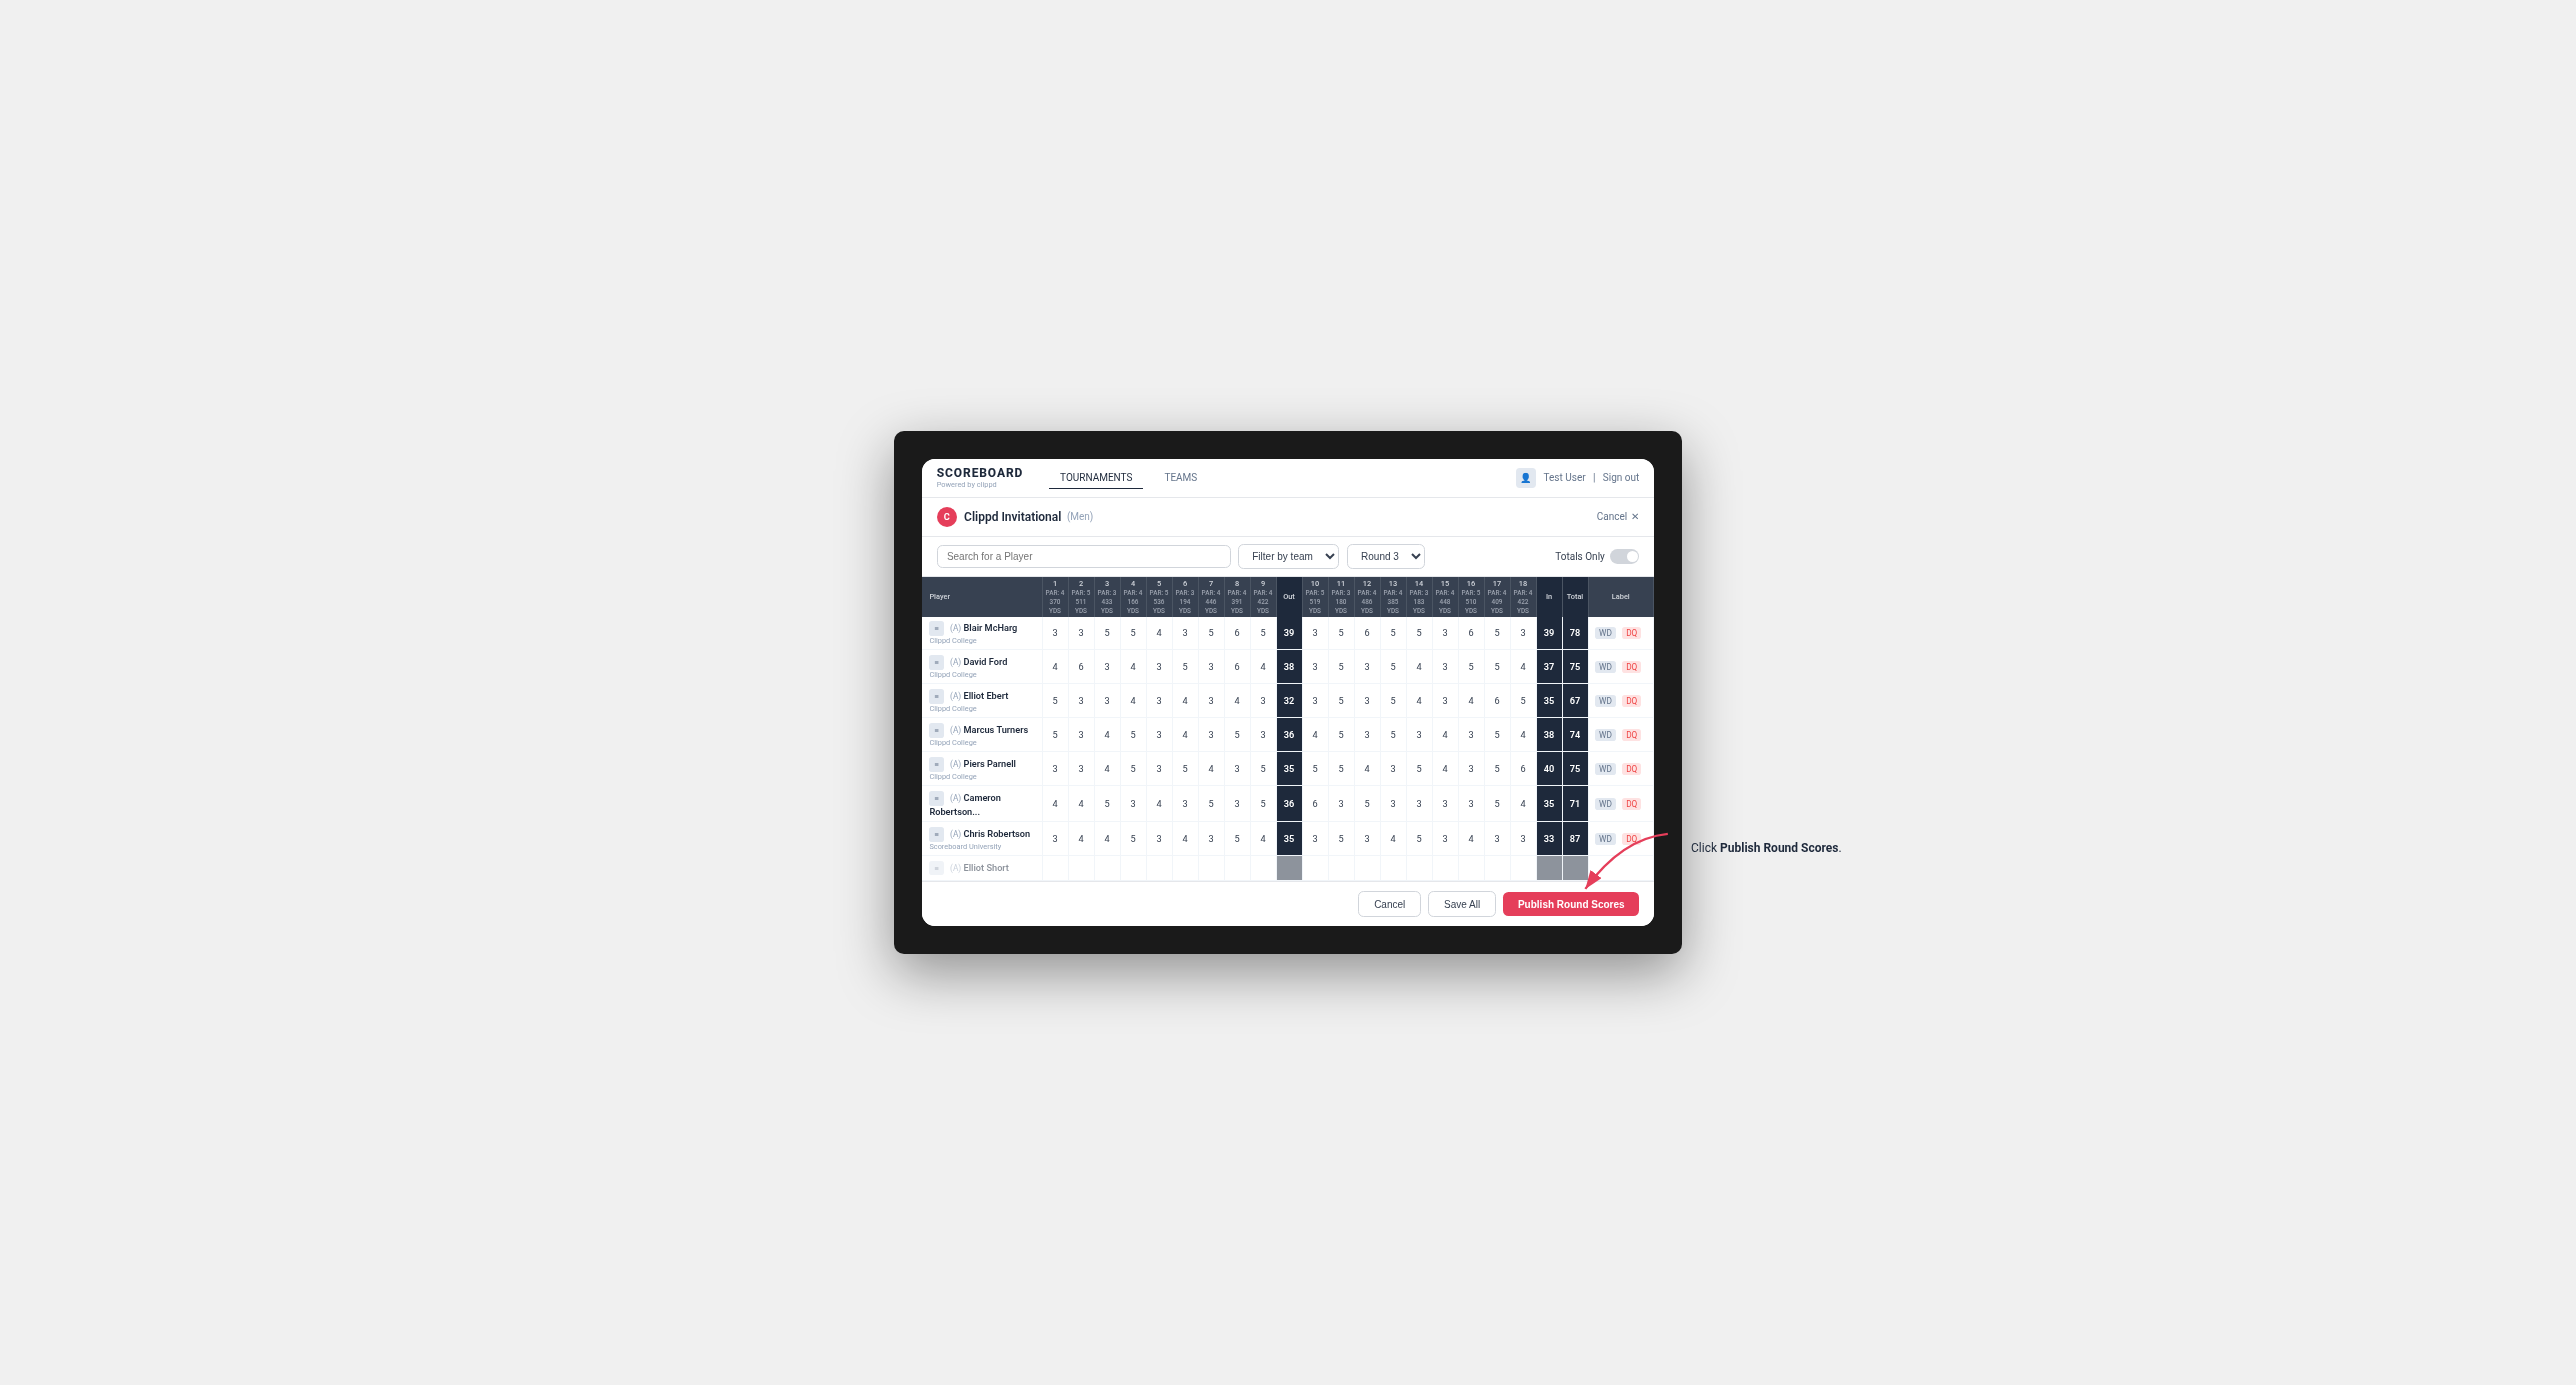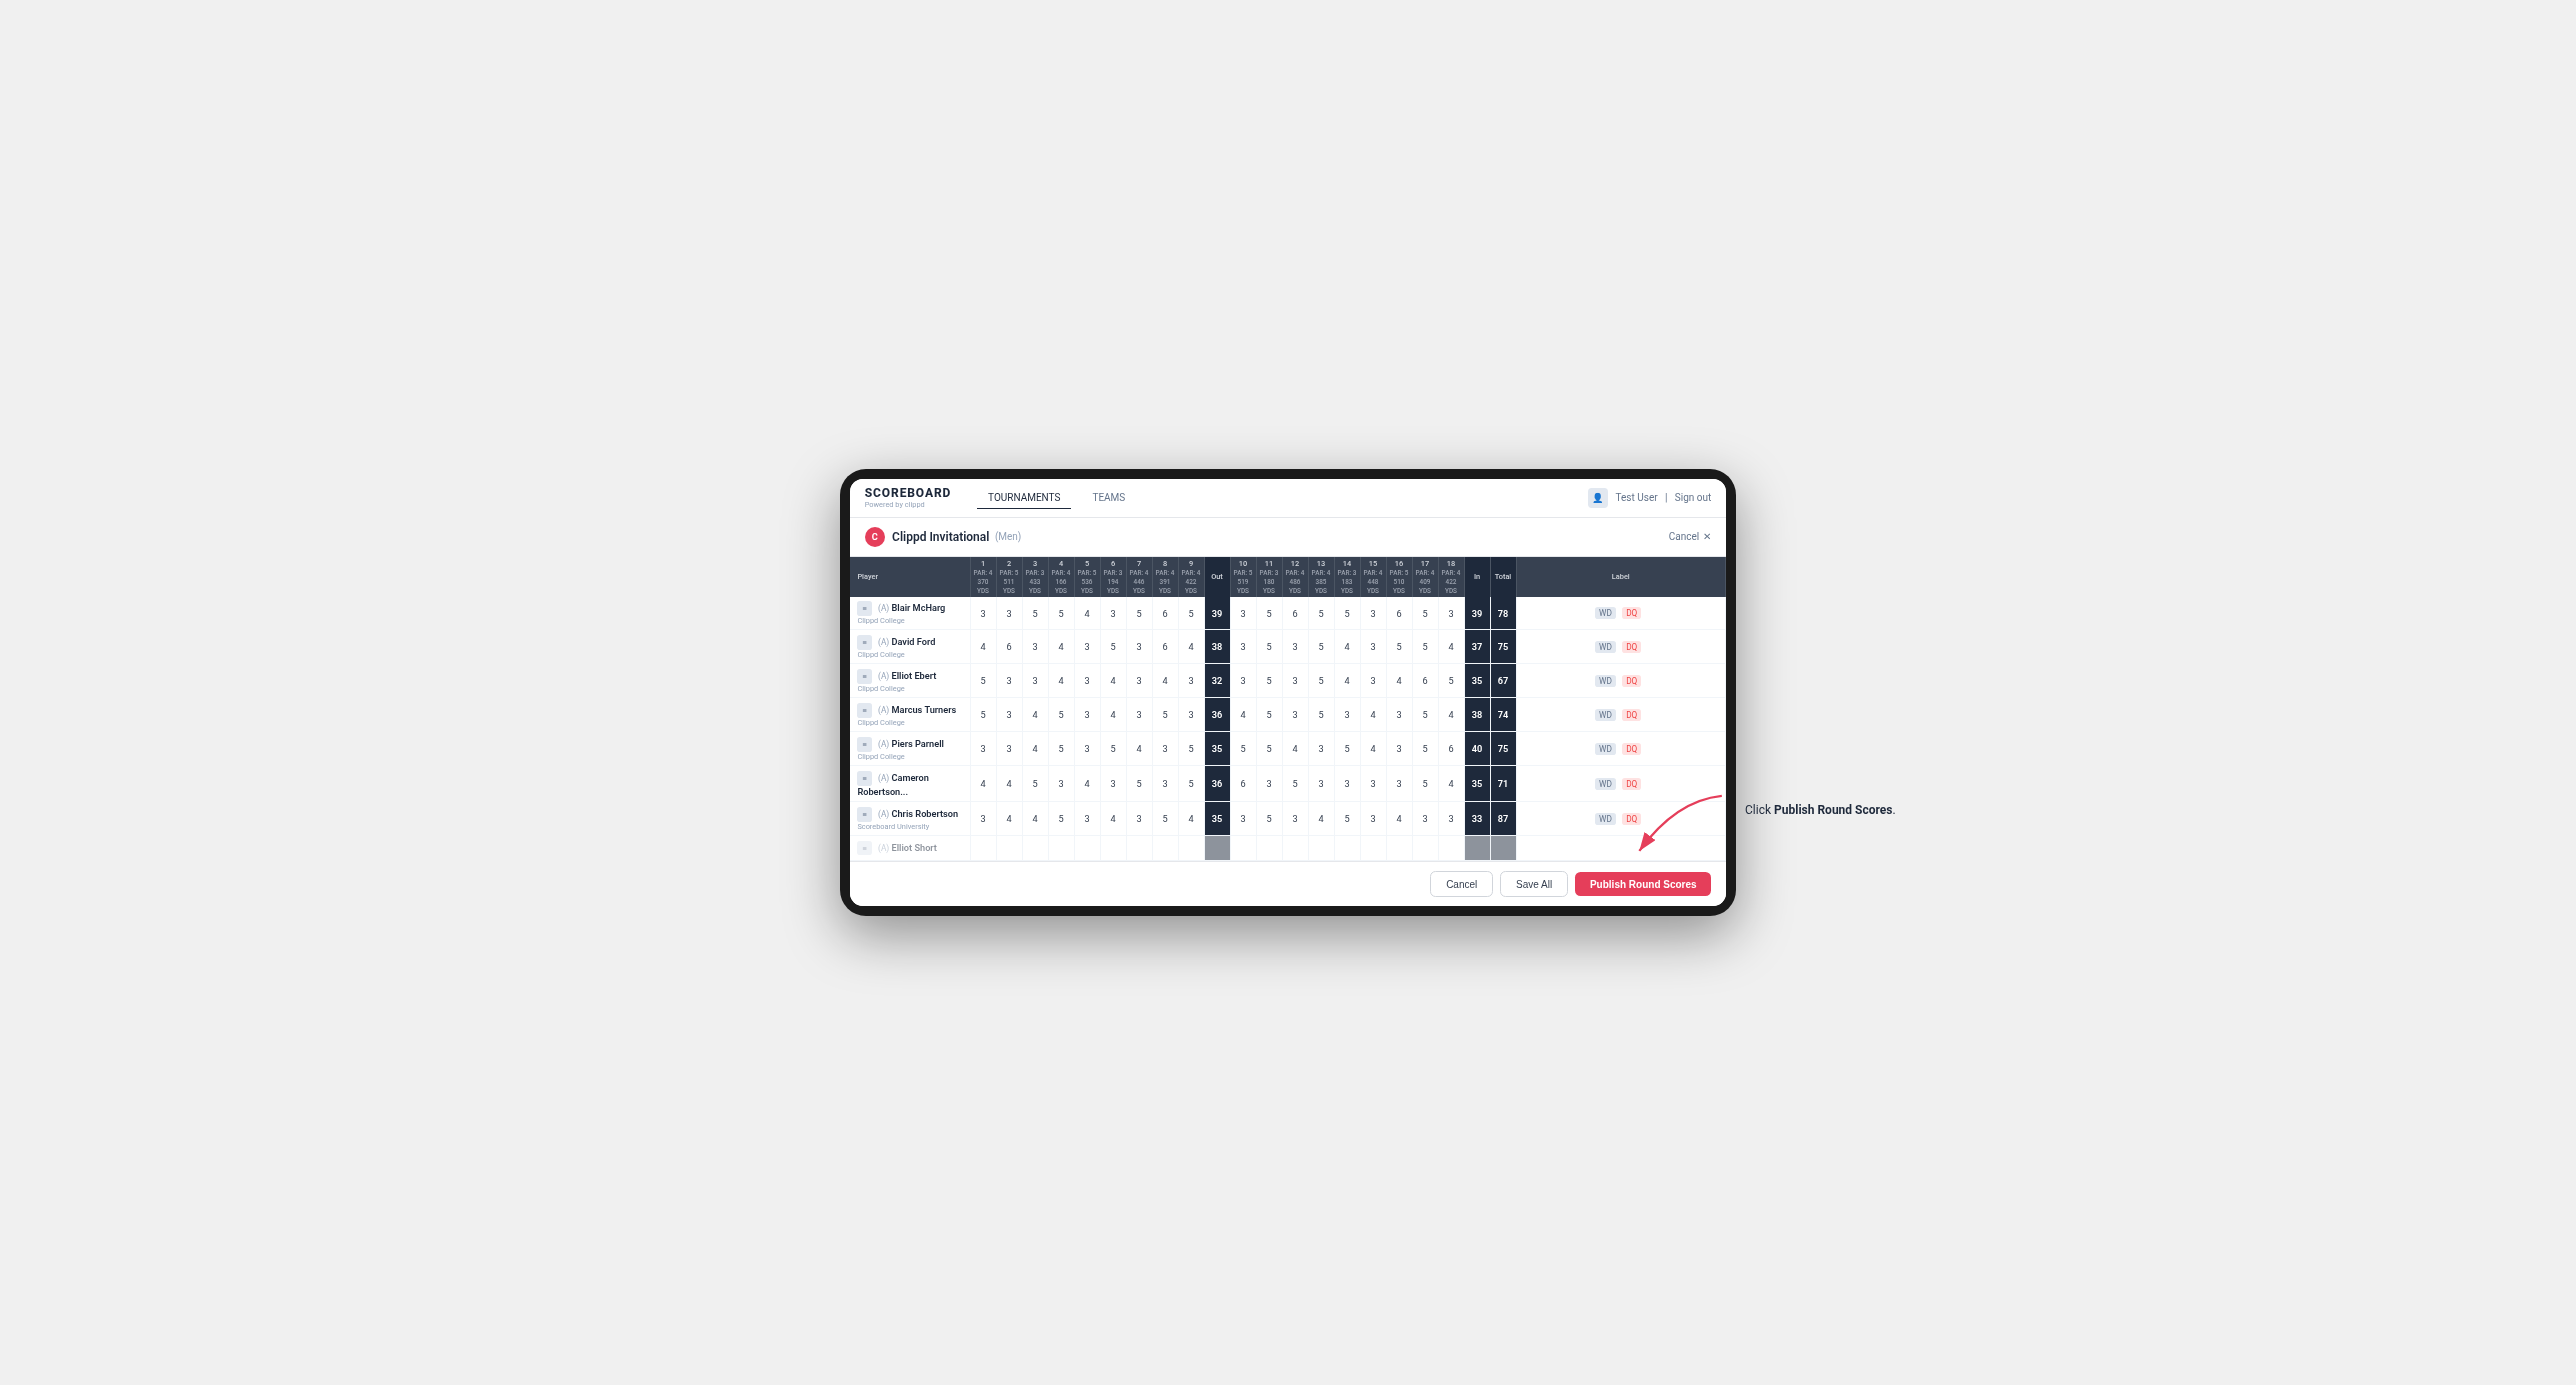--- a/index.html
+++ b/index.html
@@ -8,24 +8,24 @@
       font-family: -apple-system, BlinkMacSystemFont, 'Segoe UI', Roboto, sans-serif;
       display: flex;
       justify-content: center;
       align-items: center;
       min-height: 100vh;
       padding: 18.4px;
     }
 
     .device-frame {
       background: #1a1a1a;
-      border-radius: 26px;
-      padding: 10px;
+      border-radius: 10px;
+      padding: 28px;
       box-shadow: 0 18.4px 55px rgba(0,0,0,0.4);
-      width: 896px;
+      width: 788px;
       position: relative;
     }
 
     .device-screen {
       background: #fff;
       border-radius: 13px;
       overflow: hidden;
     }
 
     
@@ -428,20 +428,33 @@
         <div class="tournament-icon">C</div>
         <span class="tournament-title">Clippd Invitational</span>
         <span class="tournament-subtitle">(Men)</span>
         <div class="cancel-btn">
           <span>Cancel</span>
           <span>✕</span>
         </div>
       </div>
 
 
+      <div class="toolbar">
+        <input class="search-input" type="text" placeholder="Search for a Player" style="">
+        <select class="filter-select">
+          <option>Filter by team</option>
+        </select>
+        <select class="round-select">
+          <option>Round 3</option>
+        </select>
+        <div class="totals-toggle">
+          <span>Totals Only</span>
+          <div class="toggle-switch"></div>
+        </div>
+      </div>
 
       <div class="score-table-wrapper">
         <table class="score-table">
           <thead>
             <tr>
               <th class="th-player">Player</th>
               <th class="th-number">1<br><span style="font-size:6.4px;color:#9ca3af;">PAR: 4<br>370 YDS</span></th>
               <th class="th-number">2<br><span style="font-size:6.4px;color:#9ca3af;">PAR: 5<br>511 YDS</span></th>
               <th class="th-number">3<br><span style="font-size:6.4px;color:#9ca3af;">PAR: 3<br>433 YDS</span></th>
               <th class="th-number">4<br><span style="font-size:6.4px;color:#9ca3af;">PAR: 4<br>166 YDS</span></th>

